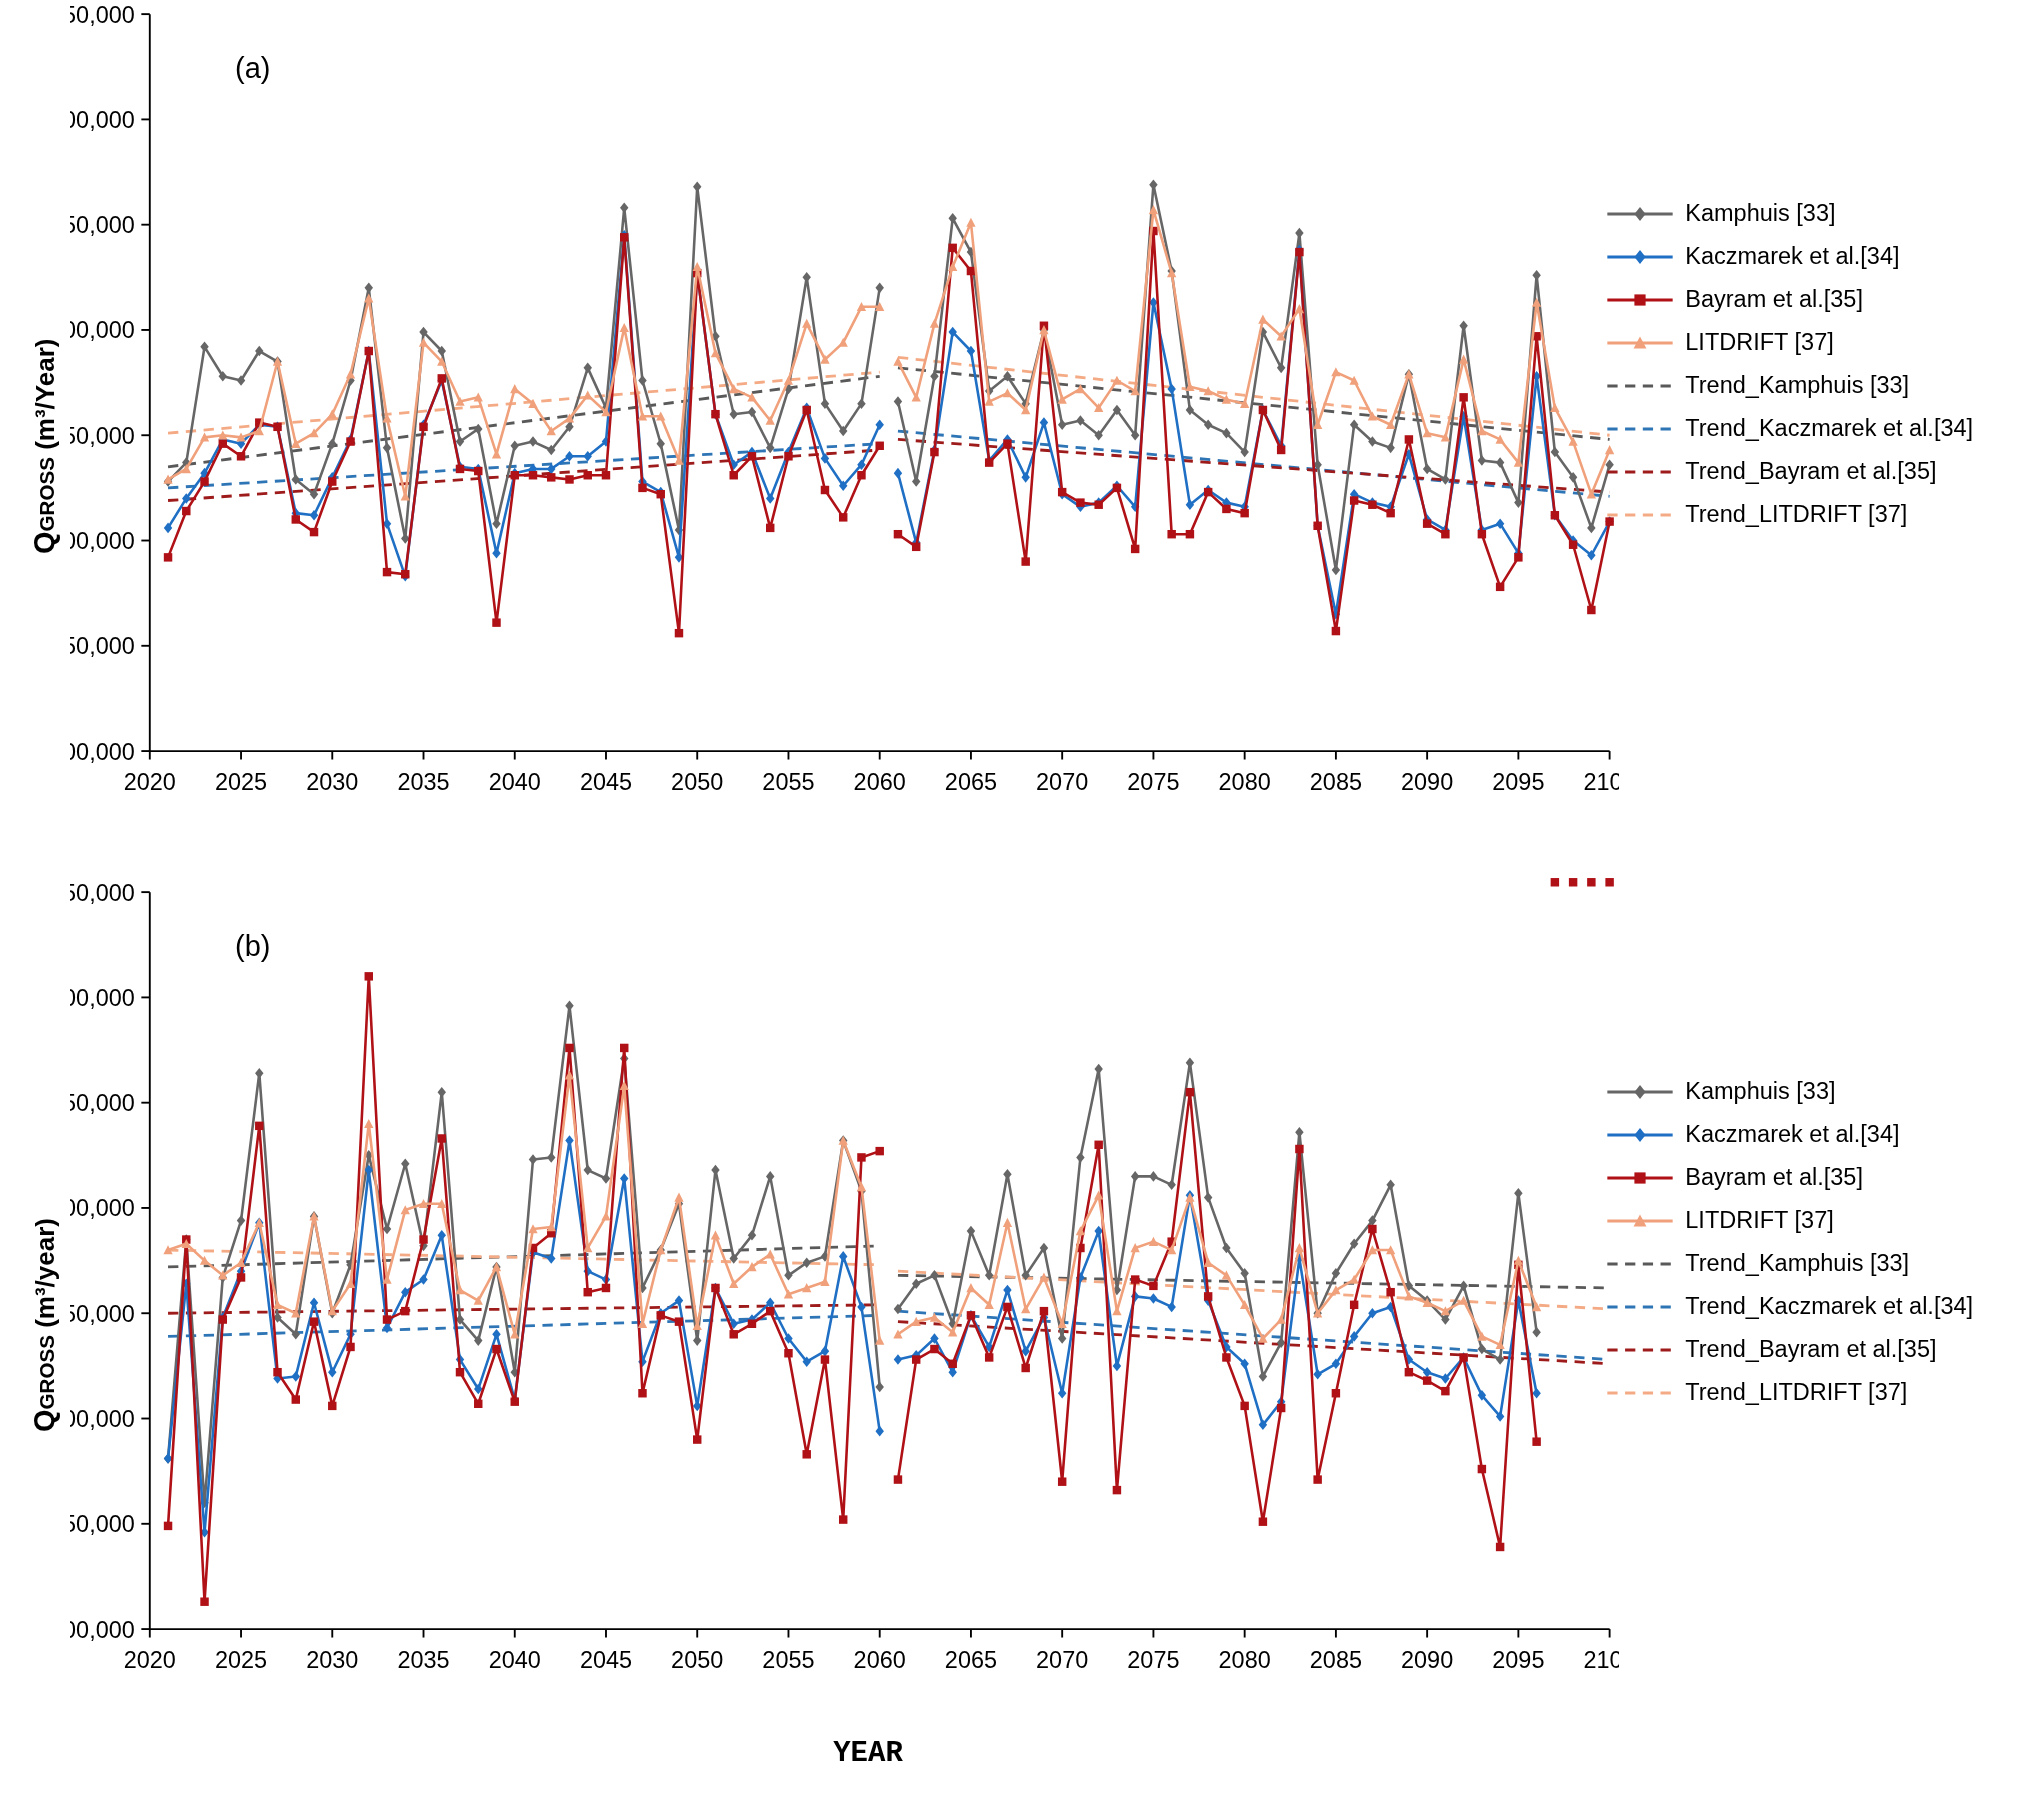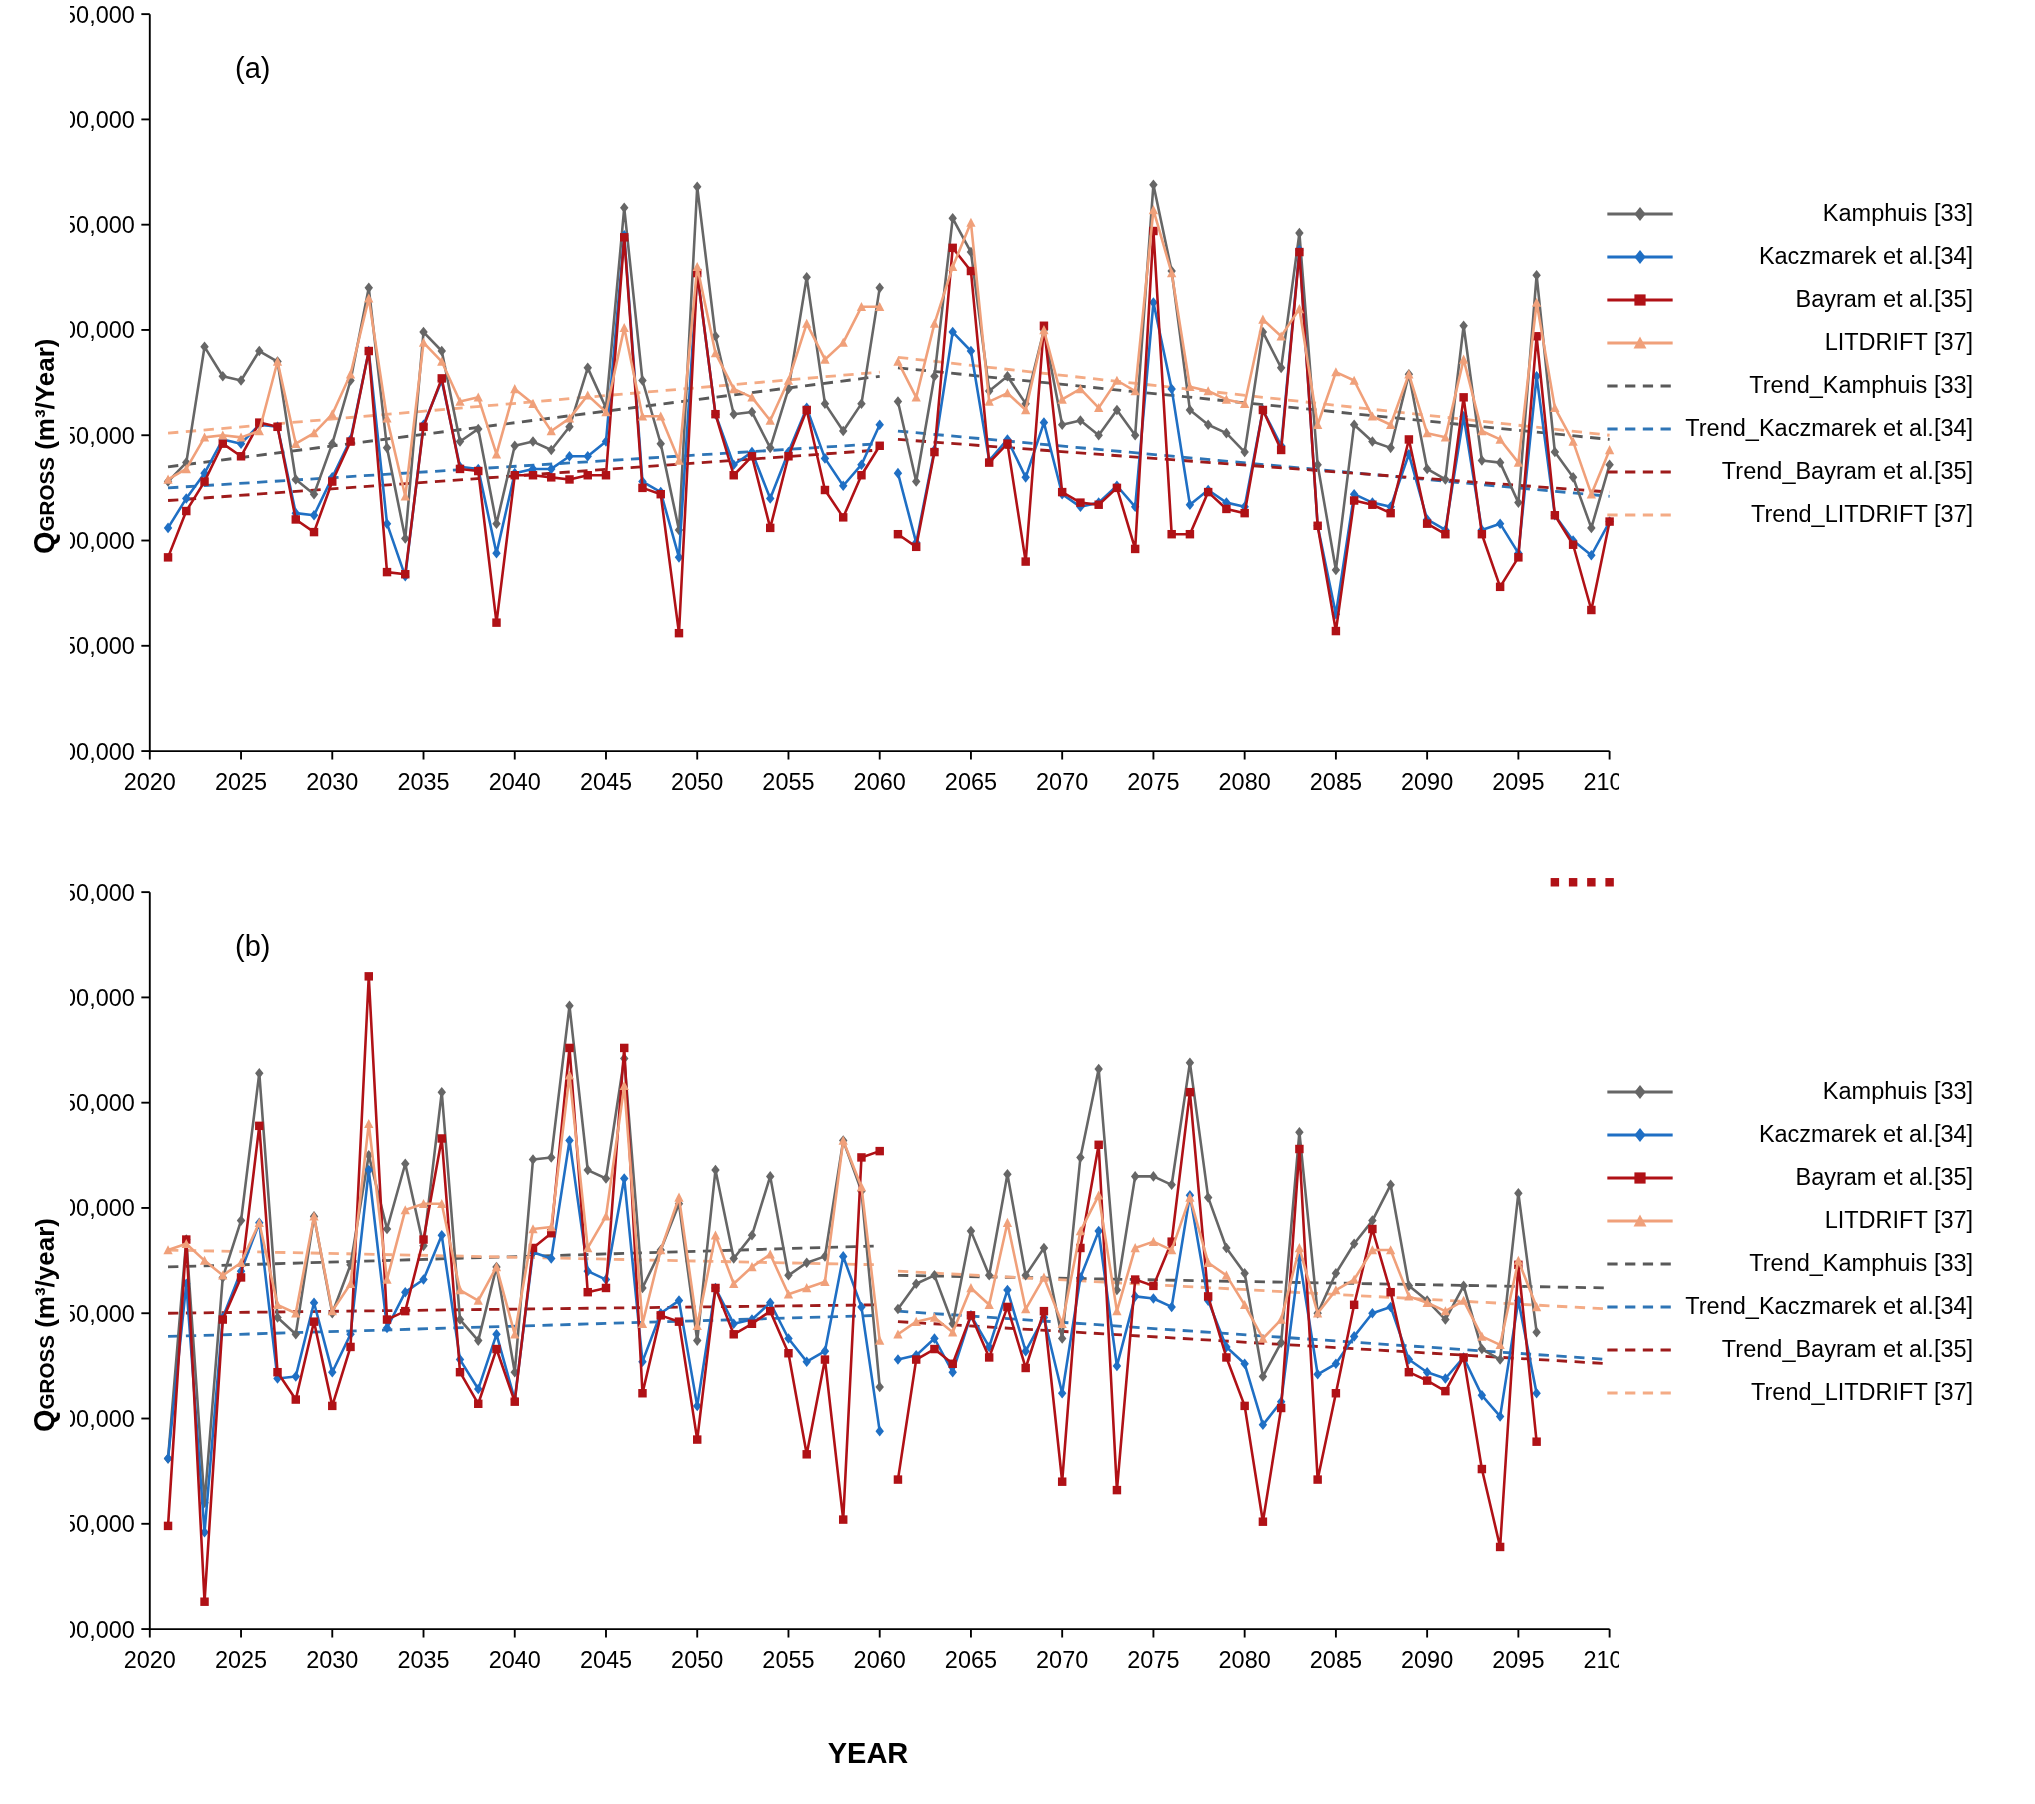--- a/index.html
+++ b/index.html
@@ -56,31 +56,31 @@
   }
   .axis-title-y .unit {
     font-size: 26px;
     font-weight: bold;
   }
   .axis-title-x {
     position: absolute;
     font-size: 29px;
     font-weight: bold;
     text-align: center;
+    font-family: Liberation Mono, monospace;
   }
   .legend {
     position: absolute;
     font-size: 23.5px;
     font-family: "Liberation Sans", sans-serif;
   }
   .legend-row {
     display: flex;
     align-items: center;
     height: 43px;
-    justify-content: space-between;
   }
   .legend-key {
     width: 70px;
     height: 28px;
     position: relative;
     flex: 0 0 70px;
   }
   .legend-key svg { display: block; }
   .legend-label {
     margin-left: 10.3px;

